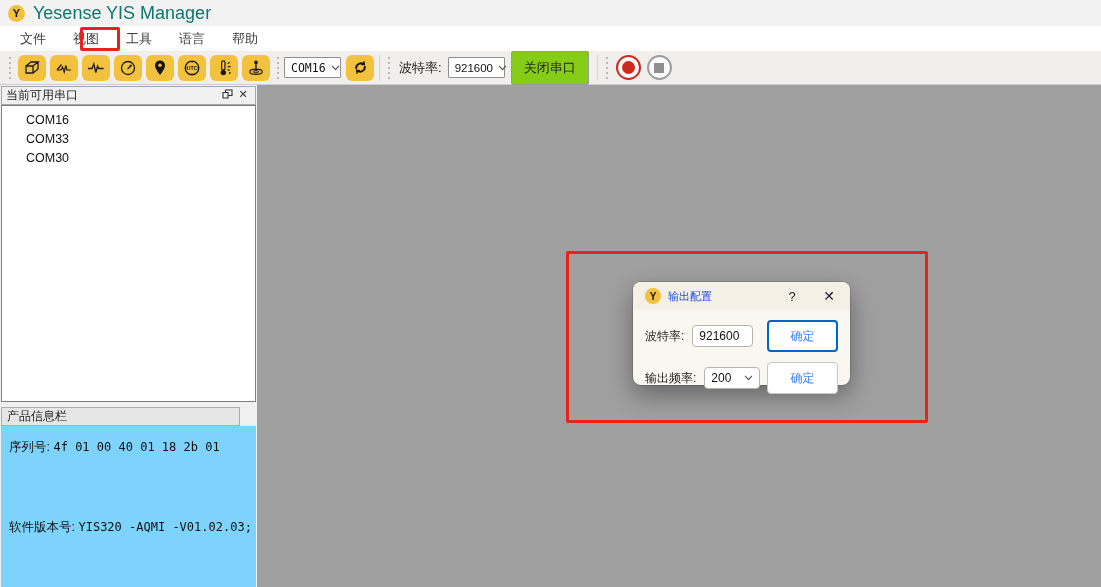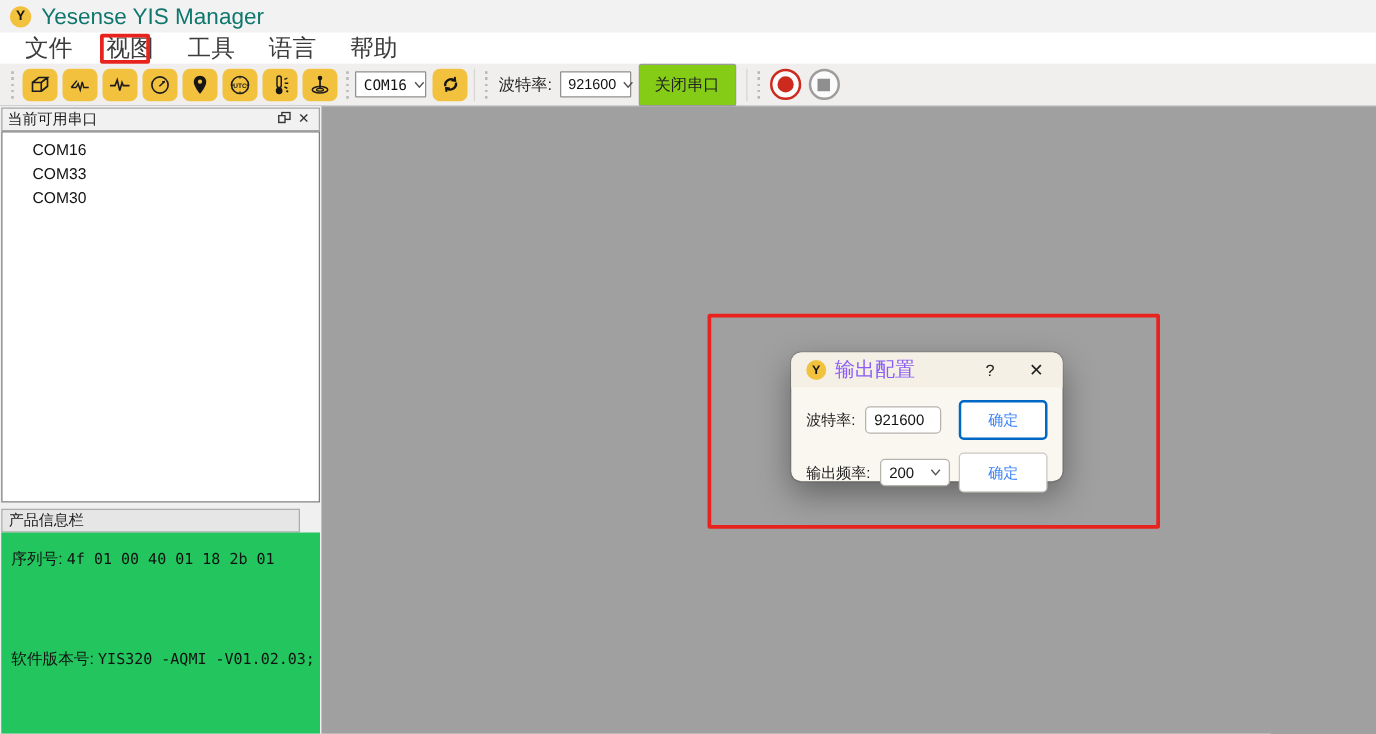--- a/index.html
+++ b/index.html
@@ -7,21 +7,21 @@
   body { font-family:"Liberation Sans", sans-serif; position:relative; background:#f1f1f1; }
 
   
   .titlebar { height:26px; background:#f2f2f2; display:flex; align-items:center; padding-left:8px; gap:8px; }
   .app-logo { width:17px; height:17px; border-radius:50%; background:#f2c13e; display:flex; align-items:center; justify-content:center;
               font-weight:bold; font-size:11px; color:#151515; }
   .titlebar .title { font-size:18px; color:#0f766e; }
 
   
   .menubar { height:25px; background:#ffffff; display:flex; align-items:center; padding-left:10px; }
-  .menu-item { font-size:19px; color:#3c3c3c; padding:3px 10px; margin-right:7px; cursor:default; }
+  .menu-item { font-size:13px; color:#3c3c3c; padding:3px 10px; margin-right:7px; cursor:default; }
 
   
   .toolbar { height:34px; background:#f0efee; border-bottom:1px solid #cfcfcf; display:flex; align-items:center; padding-left:4px; }
   .tb-handle { width:4px; height:22px; margin:0 4px; background:repeating-linear-gradient(to bottom,#b9b9b9 0 2px, transparent 2px 5px); background-size:2px 100%; background-repeat:repeat-y; background-position:center; }
   .tb-sep { width:1px; height:26px; background:#d6d5d4; margin:0 3px; }
   .tb-btn { width:28px; height:26px; border-radius:6px; background:#f2c13e; border:none; margin:0 2px;
             display:flex; align-items:center; justify-content:center; cursor:pointer; }
   .tb-btn svg { display:block; }
   .combo { height:21px; background:#fff; border:1px solid #8f8f8f; display:inline-flex; align-items:center;
            padding:0 4px 0 6px; font-size:11.5px; color:#111; gap:5px; border-radius:1px; }
@@ -42,31 +42,31 @@
 
   .dock-header { position:absolute; top:1px; left:1px; right:1px; height:19px; background:#f1f1f1; border:1px solid #a6a6a6;
                  display:flex; font-size:12px; color:#1c1c1c; padding:0 4px; }
   .dock-header .spacer { flex:1; }
   .dock-icon { width:16px; height:14px; display:flex; align-items:center; justify-content:center; color:#333; font-size:11px; cursor:pointer; }
   .port-list { position:absolute; top:20px; left:1px; right:1px; height:297px; background:#fff; border:1px solid #7f7f7f; overflow:hidden; padding-top:5px; }
   .port-item { height:19px; line-height:19px; padding-left:24px; font-size:12.5px; color:#111; cursor:default; }
 
   .info-header { position:absolute; top:322px; left:1px; right:17px; height:19px; background:#e6e6e6; border:1px solid #adadad;
                  display:flex; align-items:center; font-size:12px; color:#1c1c1c; padding:0 5px; }
-  .info-body { position:absolute; top:341px; left:1px; right:1px; bottom:0; background:#22c55e; font-size:12.5px; color:#111; }
+  .info-body { position:absolute; top:341px; left:1px; right:1px; bottom:0; background:#7dd3fc; font-size:12.5px; color:#111; }
   .info-line { position:absolute; left:8px; white-space:nowrap; }
   .mono { font-family:"DejaVu Sans Mono", monospace; font-size:12px; }
 
   
   .dialog { position:absolute; left:633px; top:282px; width:217px; height:103px; border-radius:8px;
             background:#faf7f1; box-shadow:0 10px 26px rgba(0,0,0,.38), 0 0 0 1px rgba(0,0,0,.12); z-index:5; }
   .dialog-titlebar { height:28px; background:#f5f0e6; border-radius:8px 8px 0 0; display:flex; align-items:center; padding:0 12px; gap:7px; }
   .dialog-logo { width:16px; height:16px; border-radius:50%; background:#f2c13e; display:flex; align-items:center; justify-content:center;
                  font-weight:bold; font-size:10px; color:#131313; flex:none; }
-  .dialog-title { font-size:16px; color:#8b5cf6; }
+  .dialog-title { font-size:11px; color:#1d4ed8; }
   .dlg-ctl { font-size:13px; color:#222; width:18px; text-align:center; cursor:pointer; }
   .dlg-help { margin-left:auto; }
   .dlg-close { margin-left:12px; font-size:14px; }
   .dlg-row { display:flex; align-items:center; padding:0 12px; margin-top:10px; }
   .dlg-row:first-of-type { margin-top:13px; }
   .dlg-label { font-size:12px; color:#1a1a1a; white-space:nowrap; }
   .dlg-combo { height:22px; background:#fff; border:1px solid #b6b3ad; border-radius:4px; display:inline-flex; align-items:center;
                padding:0 6px; font-size:12px; color:#111; margin-left:8px; gap:6px; }
   .dlg-combo .chev { width:9px; height:6px; }
   .dlg-btn { width:71px; height:32px; margin-left:auto; background:#fff; border:1px solid #c9c6c0; border-radius:4px;

